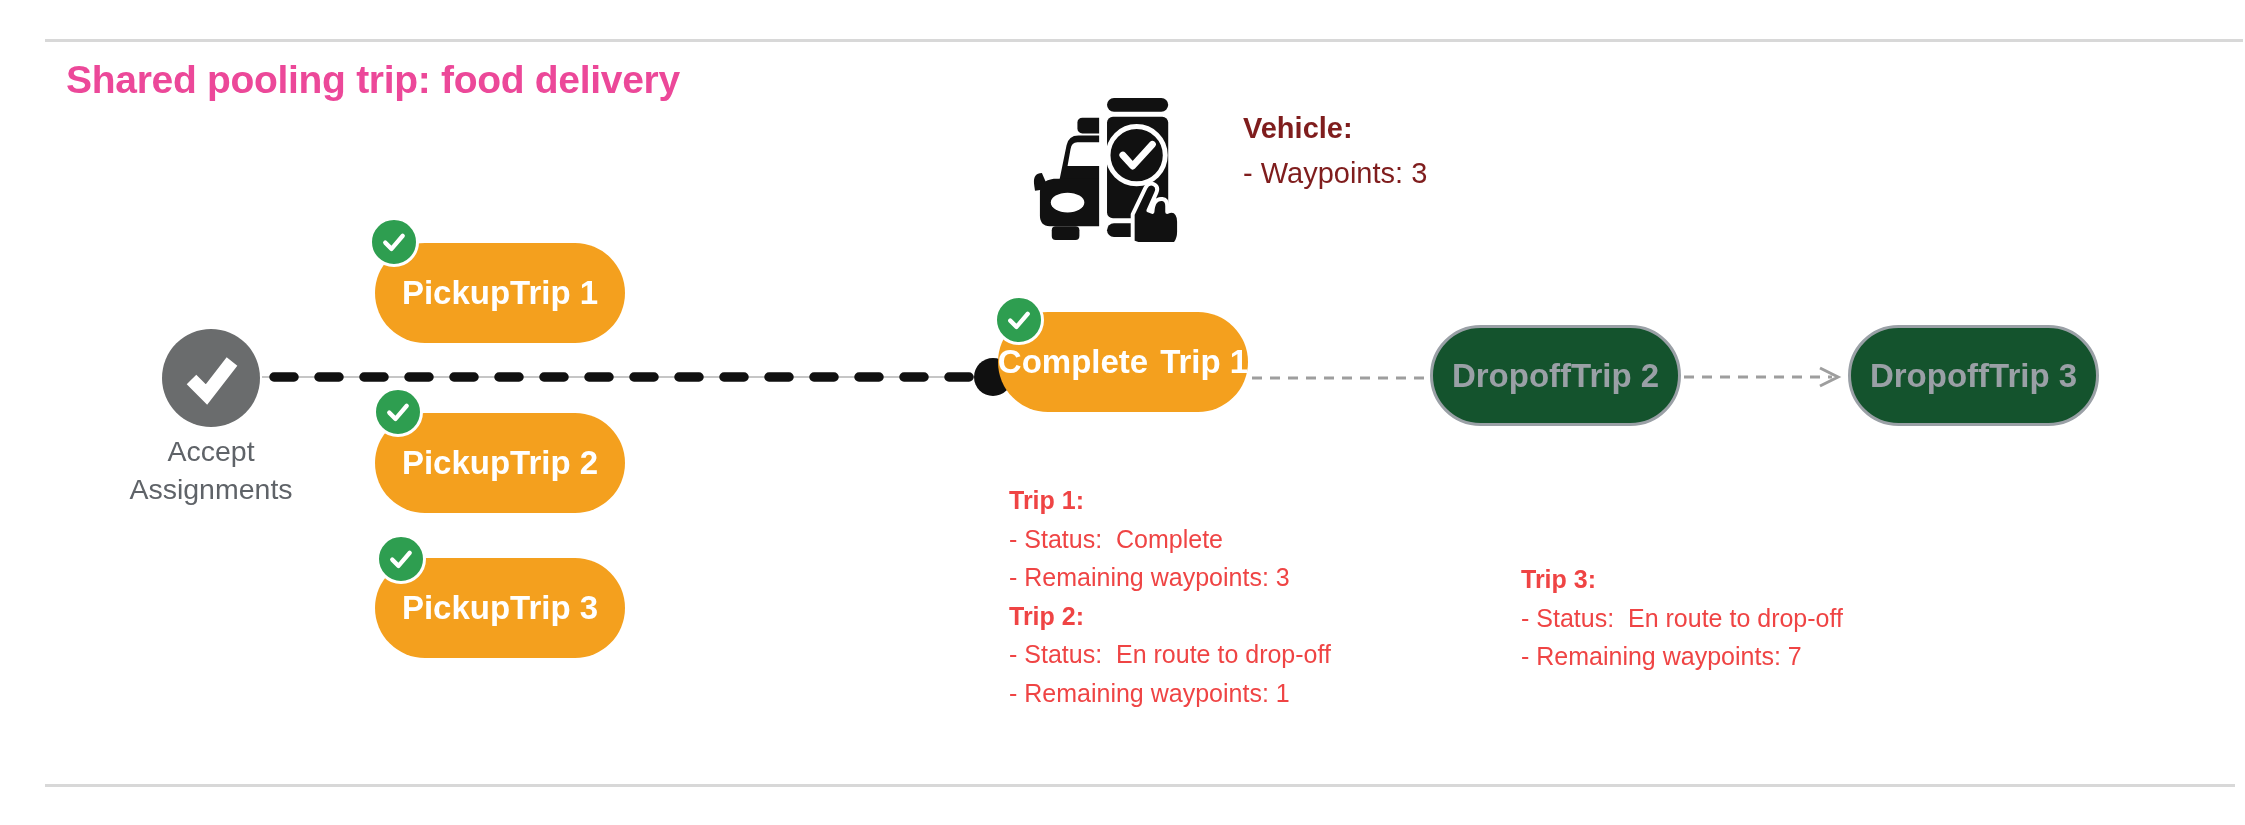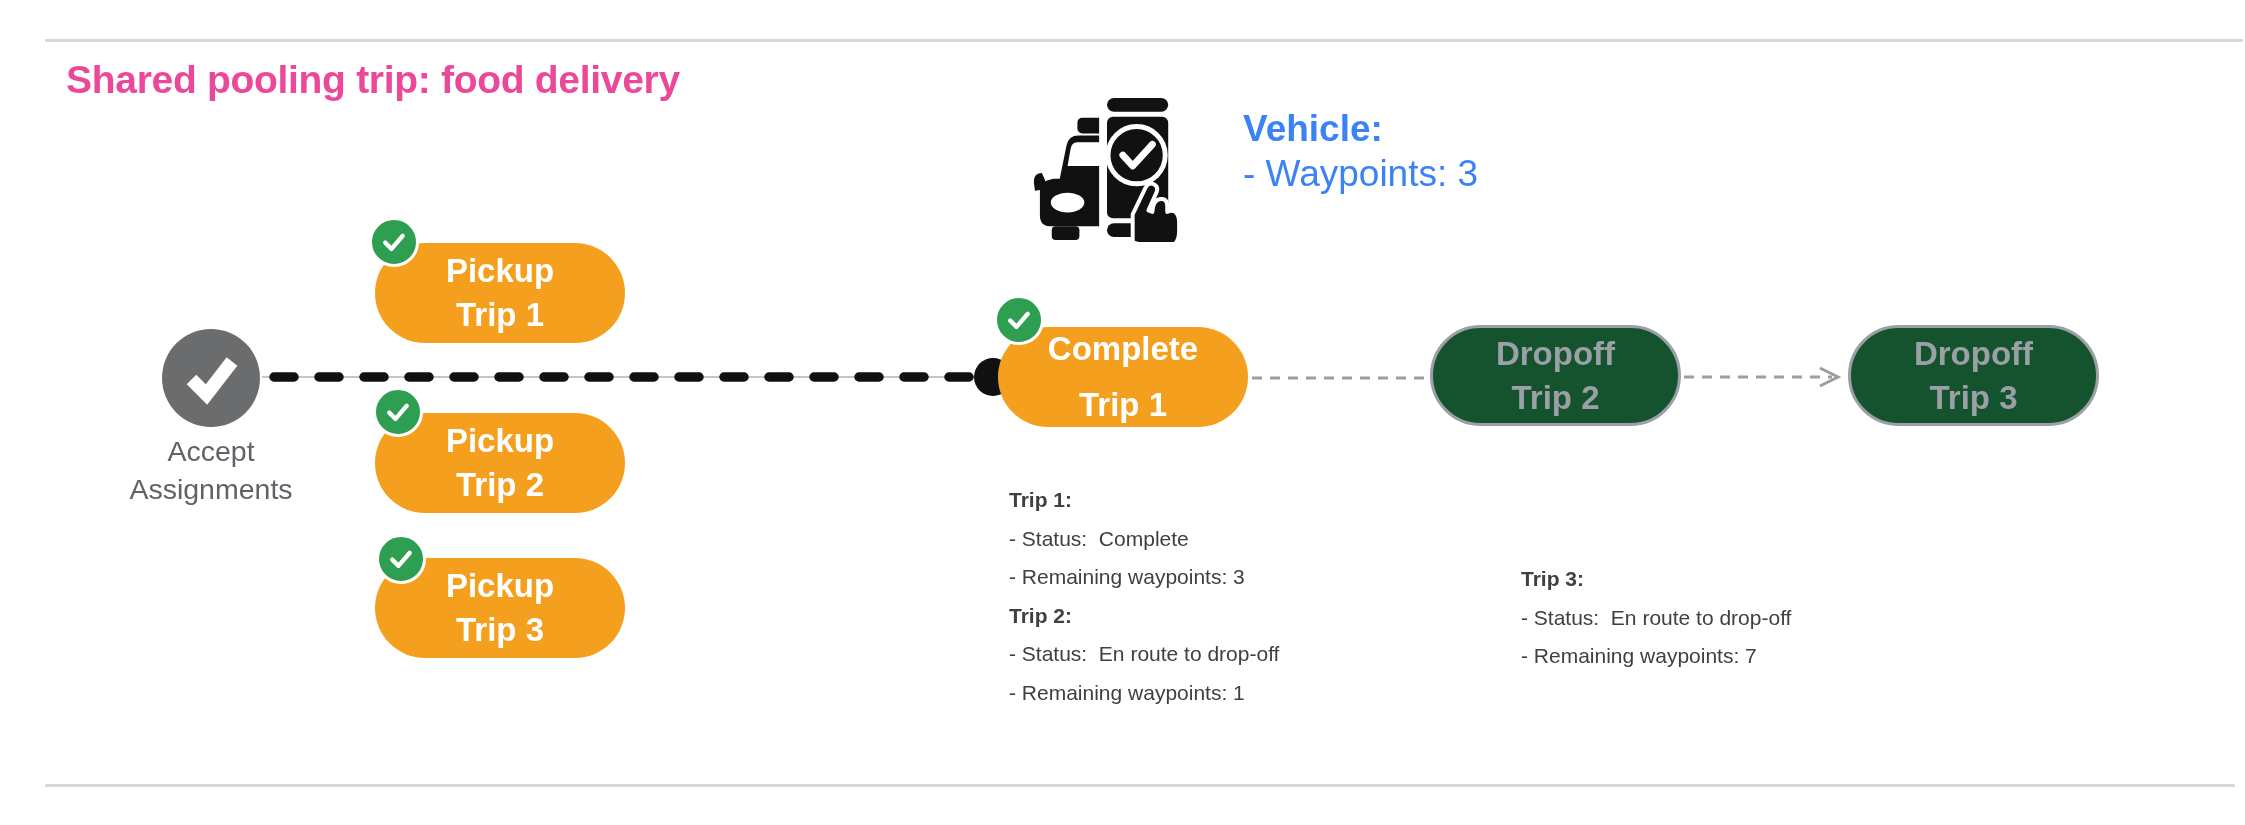--- a/index.html
+++ b/index.html
@@ -9,63 +9,63 @@
   }
   .rule{position:absolute;height:3px;background:#d8d8d8;}
   .rule.top{left:45px;right:2px;top:39px;}
   .rule.bottom{left:45px;right:10px;top:784px;}
   .title{
     position:absolute;left:66px;top:58px;font-size:39px;font-weight:bold;color:#ec4899;
     letter-spacing:-0.3px;white-space:nowrap;
   }
   
   .vehicle-icon{position:absolute;left:1030px;top:92px;}
-  .vehicle-text{position:absolute;left:1243px;top:106px;font-size:37px;line-height:45px;color:#3b82f6;}
+  .vehicle-text{position:absolute;left:1243px;top:106px;font-size:29px;line-height:45px;color:#7f1d1d;}
   .vehicle-text .hd{font-weight:bold;}
   
   .start-node{
     position:absolute;left:162px;top:329px;width:98px;height:98px;border-radius:50%;
     background:#6A6C6D;display:flex;align-items:center;justify-content:center;
   }
   .start-label{
     position:absolute;left:61px;top:432px;width:300px;text-align:center;
     font-size:28.5px;line-height:38px;color:#5F6368;
   }
   
   .pill{
     position:absolute;width:250px;height:100px;border-radius:52px;
-    display:flex;flex-direction:column;align-items:center;justify-content:center;
+    display:flex;flex-direction:row;align-items:center;justify-content:center;
     font-weight:bold;font-size:33px;line-height:44px;text-align:center;white-space:nowrap;
   }
   .pill.filled{background:#F4A01E;color:#ffffff;}
   .pill.outline{background:#14532d;border:3.5px solid #9AA0A6;color:#9AA0A6;width:245px;height:95px;}
   .pill.pickup1{left:375px;top:243px;}
   .pill.pickup2{left:375px;top:413px;}
   .pill.pickup3{left:375px;top:558px;}
-  .pill.complete{left:998px;top:327px;gap:12px;}
+  .pill.complete{left:998px;top:312px;gap:12px;}
   .pill.dropoff2{left:1430px;top:325px;}
   .pill.dropoff3{left:1848px;top:325px;}
   
   .badge{
     position:absolute;width:44px;height:44px;border-radius:50%;background:#2E9E50;
     border:3px solid #ffffff;box-sizing:content-box;
     display:flex;align-items:center;justify-content:center;
   }
   .badge.b1{left:369px;top:217px;}
   .badge.b2{left:373px;top:387px;}
   .badge.b3{left:376px;top:534px;}
   .badge.b4{left:994px;top:295px;}
   
   .conn{position:absolute;}
   .dot{
     position:absolute;left:974px;top:358px;width:38px;height:38px;border-radius:50%;background:#101010;
   }
   
   .info{
-    position:absolute;font-size:21px;line-height:38.5px;color:#404040;
+    position:absolute;font-size:25px;line-height:38.5px;color:#ef4444;
   }
   .info .hd{font-weight:bold;}
   .info div{white-space:pre-wrap;}
   .info.a{left:1009px;top:481px;}
   .info.b{left:1521px;top:560px;}
 </style>
 </head>
 <body>
 
 <div class="canvas">

